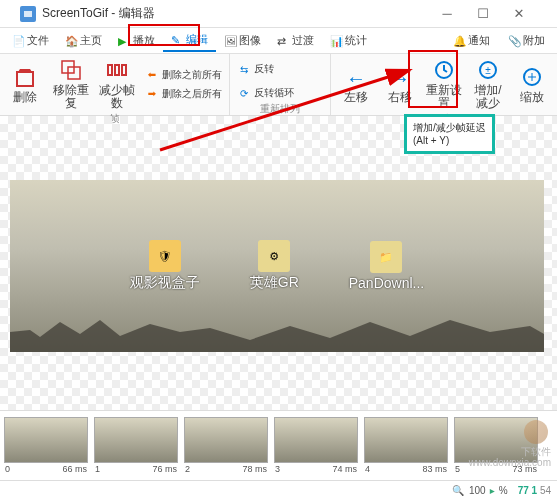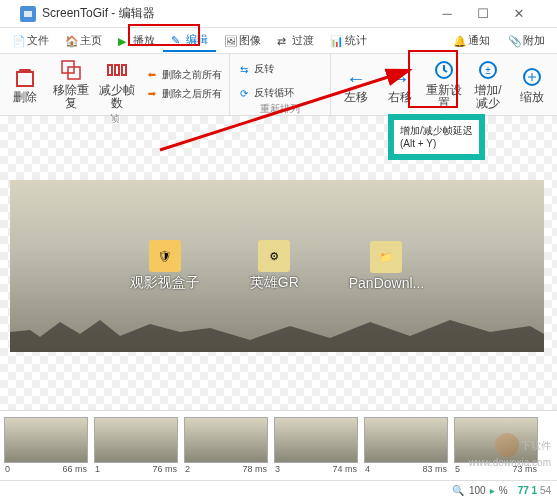--- a/index.html
+++ b/index.html
@@ -24,21 +24,21 @@
     .ribbon-group-label { font-size: 10px; color: #888; text-align: center; margin-top: auto; }
     .ribbon-row { display: flex; gap: 4px; align-items: center; }
     .rbtn-big { width: 42px; display: flex; flex-direction: column; align-items: center; gap: 2px; padding: 2px; }
     .rbtn-big .ricon { width: 24px; height: 24px; display: flex; align-items: center; justify-content: center; }
     .rbtn-big .rlabel { font-size: 12px; color: #444; text-align: center; line-height: 1.1; }
     .rbtn-sm { display: flex; align-items: center; gap: 3px; padding: 2px 3px; font-size: 10px; color: #444; white-space: nowrap; }
     .rbtn-sm .ricon-sm { width: 14px; height: 14px; display: flex; align-items: center; justify-content: center; }
     .rcol { display: flex; flex-direction: column; gap: 1px; }
     .redbox2 { border: 2px solid #d00; position: absolute; top: 50px; left: 408px; width: 50px; height: 58px; pointer-events: none; z-index: 50; }
     
-    .tooltip { position: absolute; top: 114px; left: 388px; background: #fff; border: 6px solid #14b8a6; padding: 4px 6px; font-size: 10px; color: #333; z-index: 40; line-height: 1.3; }
+    .tooltip { position: absolute; top: 114px; left: 404px; background: #fff; border: 3px solid #14b8a6; padding: 4px 6px; font-size: 10px; color: #333; z-index: 40; line-height: 1.3; }
     
     .arrow-svg { position: absolute; top: 60px; left: 150px; width: 280px; height: 100px; z-index: 45; pointer-events: none; }
     
     .canvas-area { position: relative; height: 294px; background: 
       linear-gradient(45deg, #eee 25%, transparent 25%, transparent 75%, #eee 75%, #eee),
       linear-gradient(45deg, #eee 25%, transparent 25%, transparent 75%, #eee 75%, #eee);
       background-size: 16px 16px; background-position: 0 0, 8px 8px; overflow: hidden; }
     .frame-img { position: absolute; left: 10px; top: 64px; width: 534px; height: 172px; background: linear-gradient(180deg, #d8d4c0 0%, #c0beb0 40%, #8a8878 100%); display: flex; align-items: center; justify-content: center; gap: 50px; }
     .desktop-icon { display: flex; flex-direction: column; align-items: center; gap: 2px; }
     .desktop-icon .dico { width: 32px; height: 32px; background: #f5c960; border-radius: 3px; display: flex; align-items: center; justify-content: center; }
@@ -49,21 +49,21 @@
     .thumb { width: 88px; display: flex; flex-direction: column; align-items: center; }
     .thumb-img { width: 84px; height: 46px; background: linear-gradient(180deg, #d8d4c0 0%, #8a8878 100%); border: 1px solid #aaa; }
     .thumb-info { display: flex; justify-content: space-between; width: 100%; font-size: 9px; color: #555; padding: 1px 3px; }
     
     .statusbar { height: 20px; border-top: 1px solid #ddd; display: flex; align-items: center; justify-content: flex-end; padding: 0 6px; gap: 10px; font-size: 10px; color: #555; }
     .statusbar .zoom { display: flex; align-items: center; gap: 4px; }
     .statusbar .green { color: #2a8; font-weight: bold; }
     .statusbar .dims { color: #888; margin-top: 12px; }
     
     .watermark { position: absolute; bottom: 32px; right: 6px; font-size: 10px; color: #bbb; z-index: 60; display: flex; flex-direction: column; align-items: flex-end; line-height: 1.1; }
-    .watermark .wm-logo { display: flex; align-items: center; gap: 2px; }
+    .watermark .wm-logo { display: flex; align-items: center; gap: 2px; flex-direction: column; }
     .wm-circle { width: 24px; height: 24px; border-radius: 50%; background: linear-gradient(135deg,#c96,#a74); opacity: 0.5; }
   </style>
 </head>
 <body>
 
 <div class="titlebar">
   <span class="icon">
     <svg width="12" height="12" viewBox="0 0 12 12">
         <rect width="12" height="12" fill="#4a90d9"></rect>
         <rect x="2" y="3" width="8" height="6" fill="#fff" opacity="0.8"></rect>

